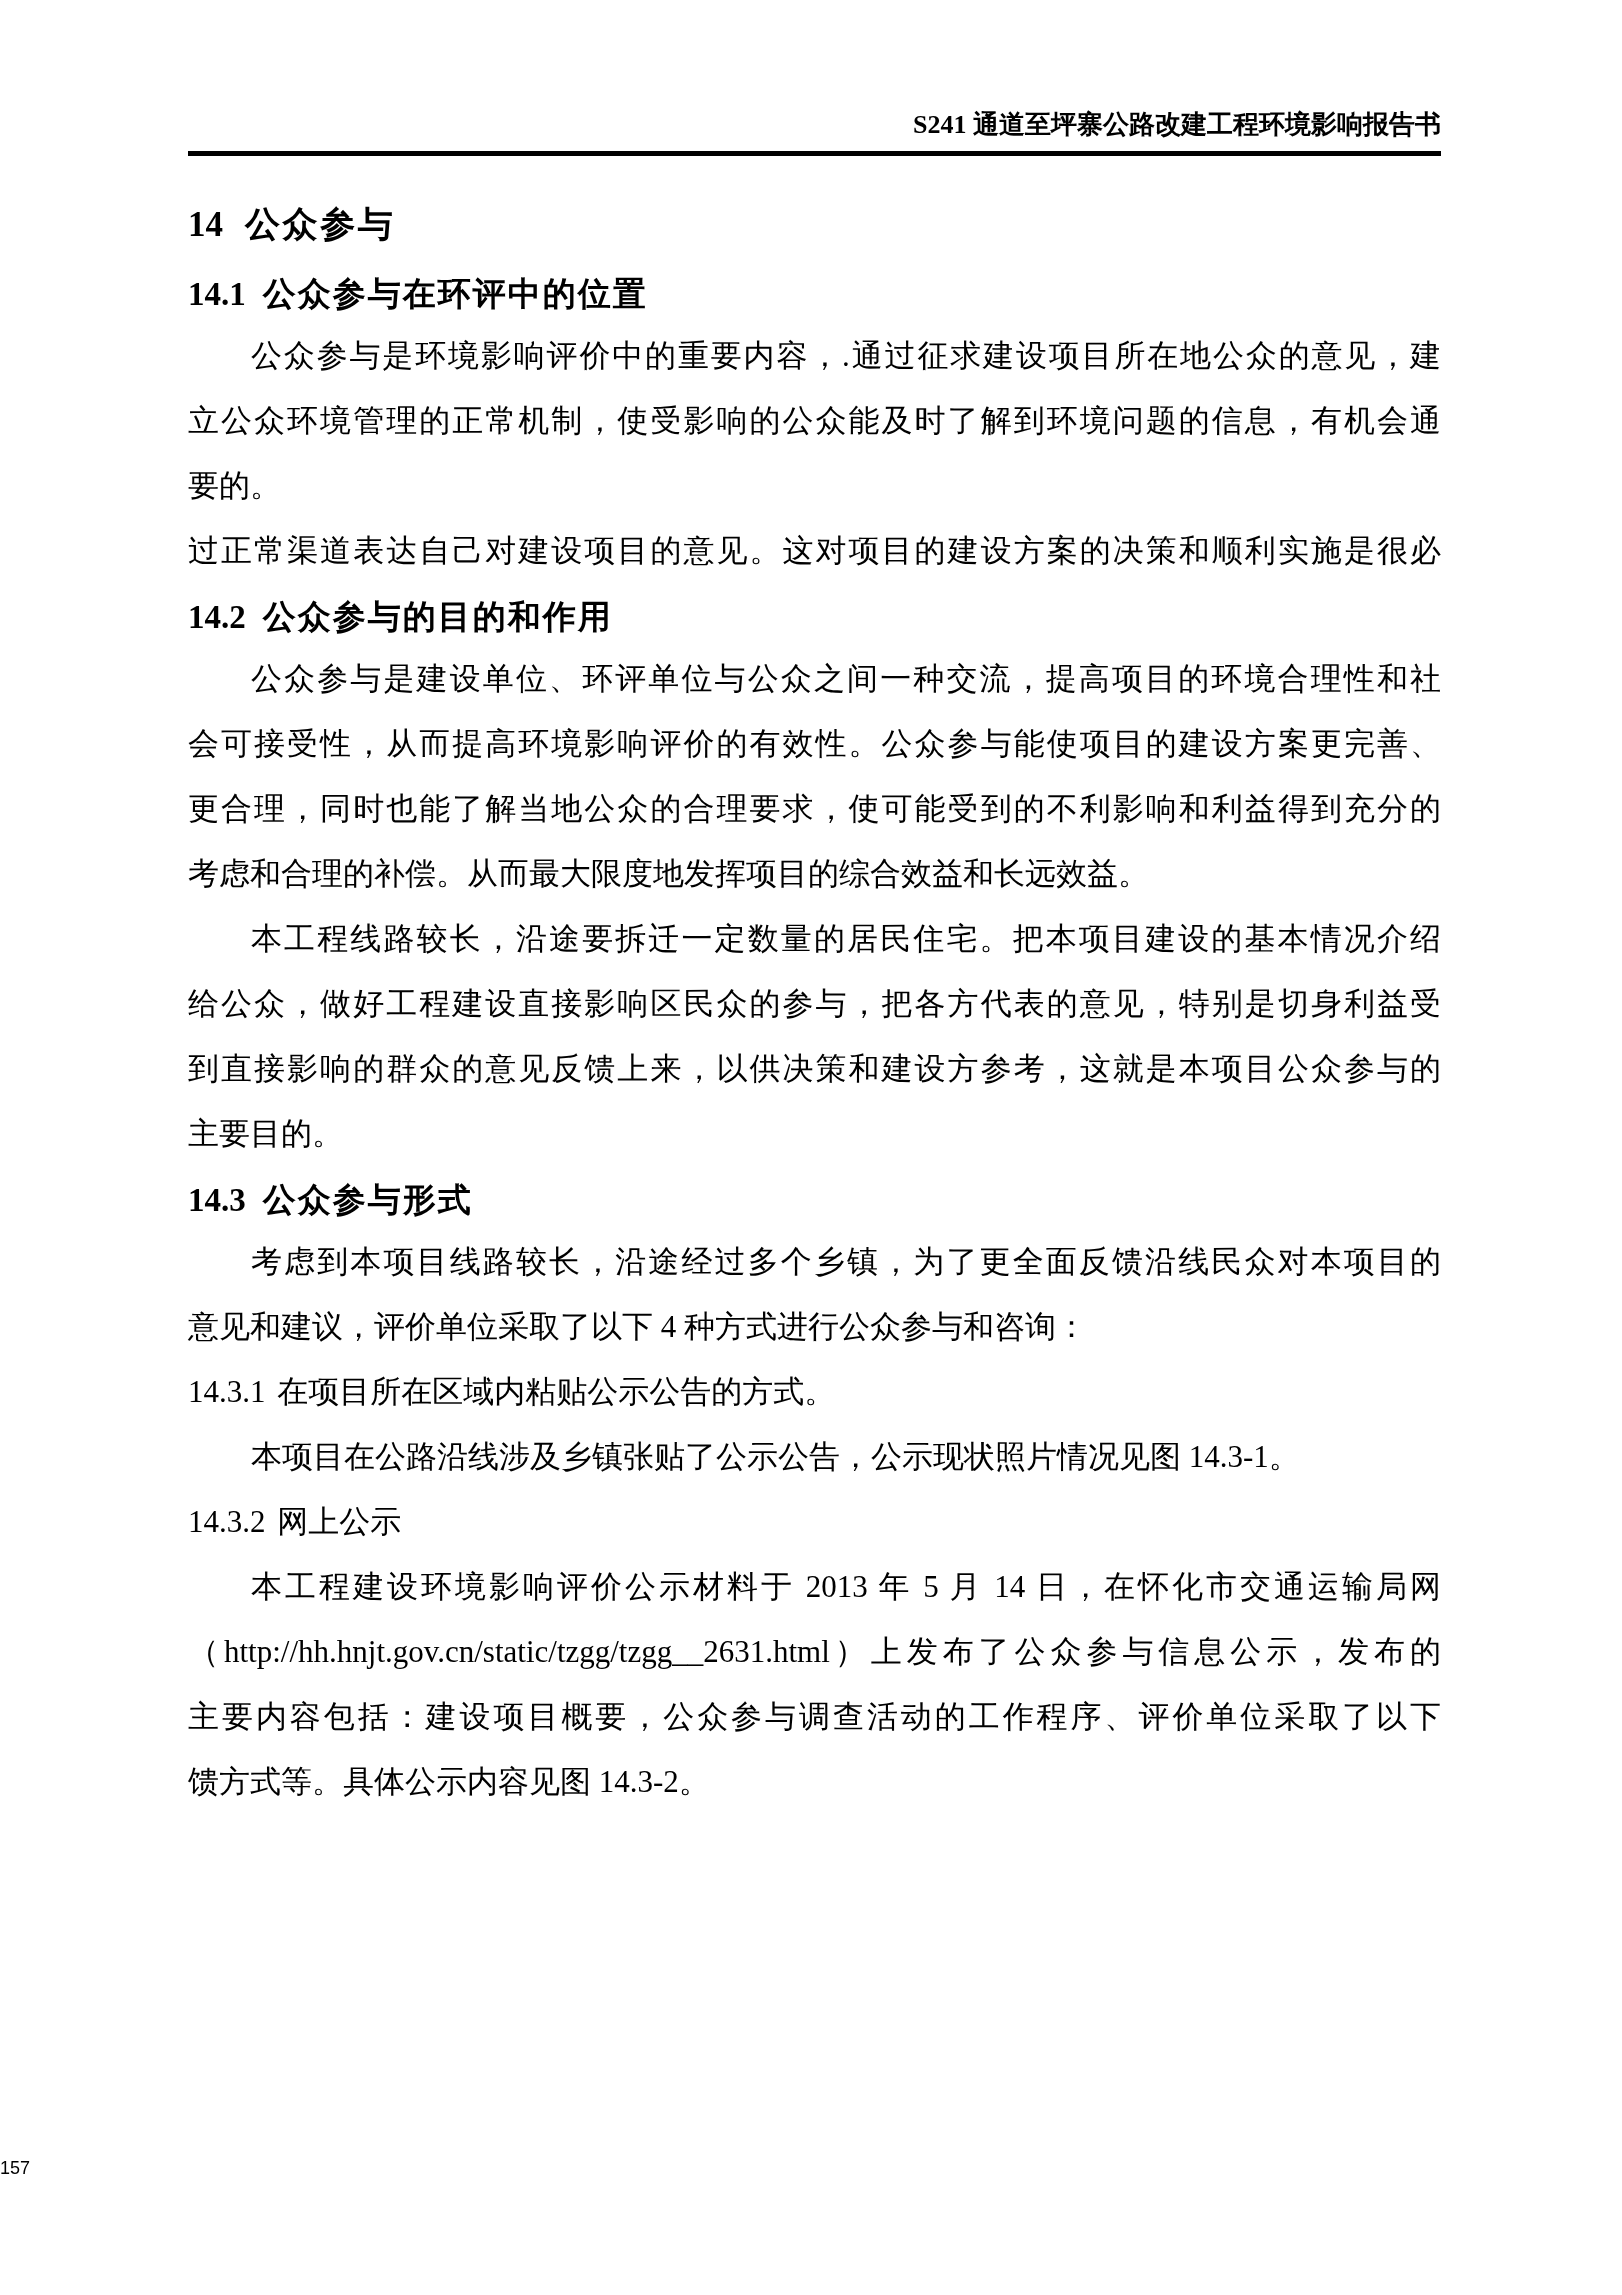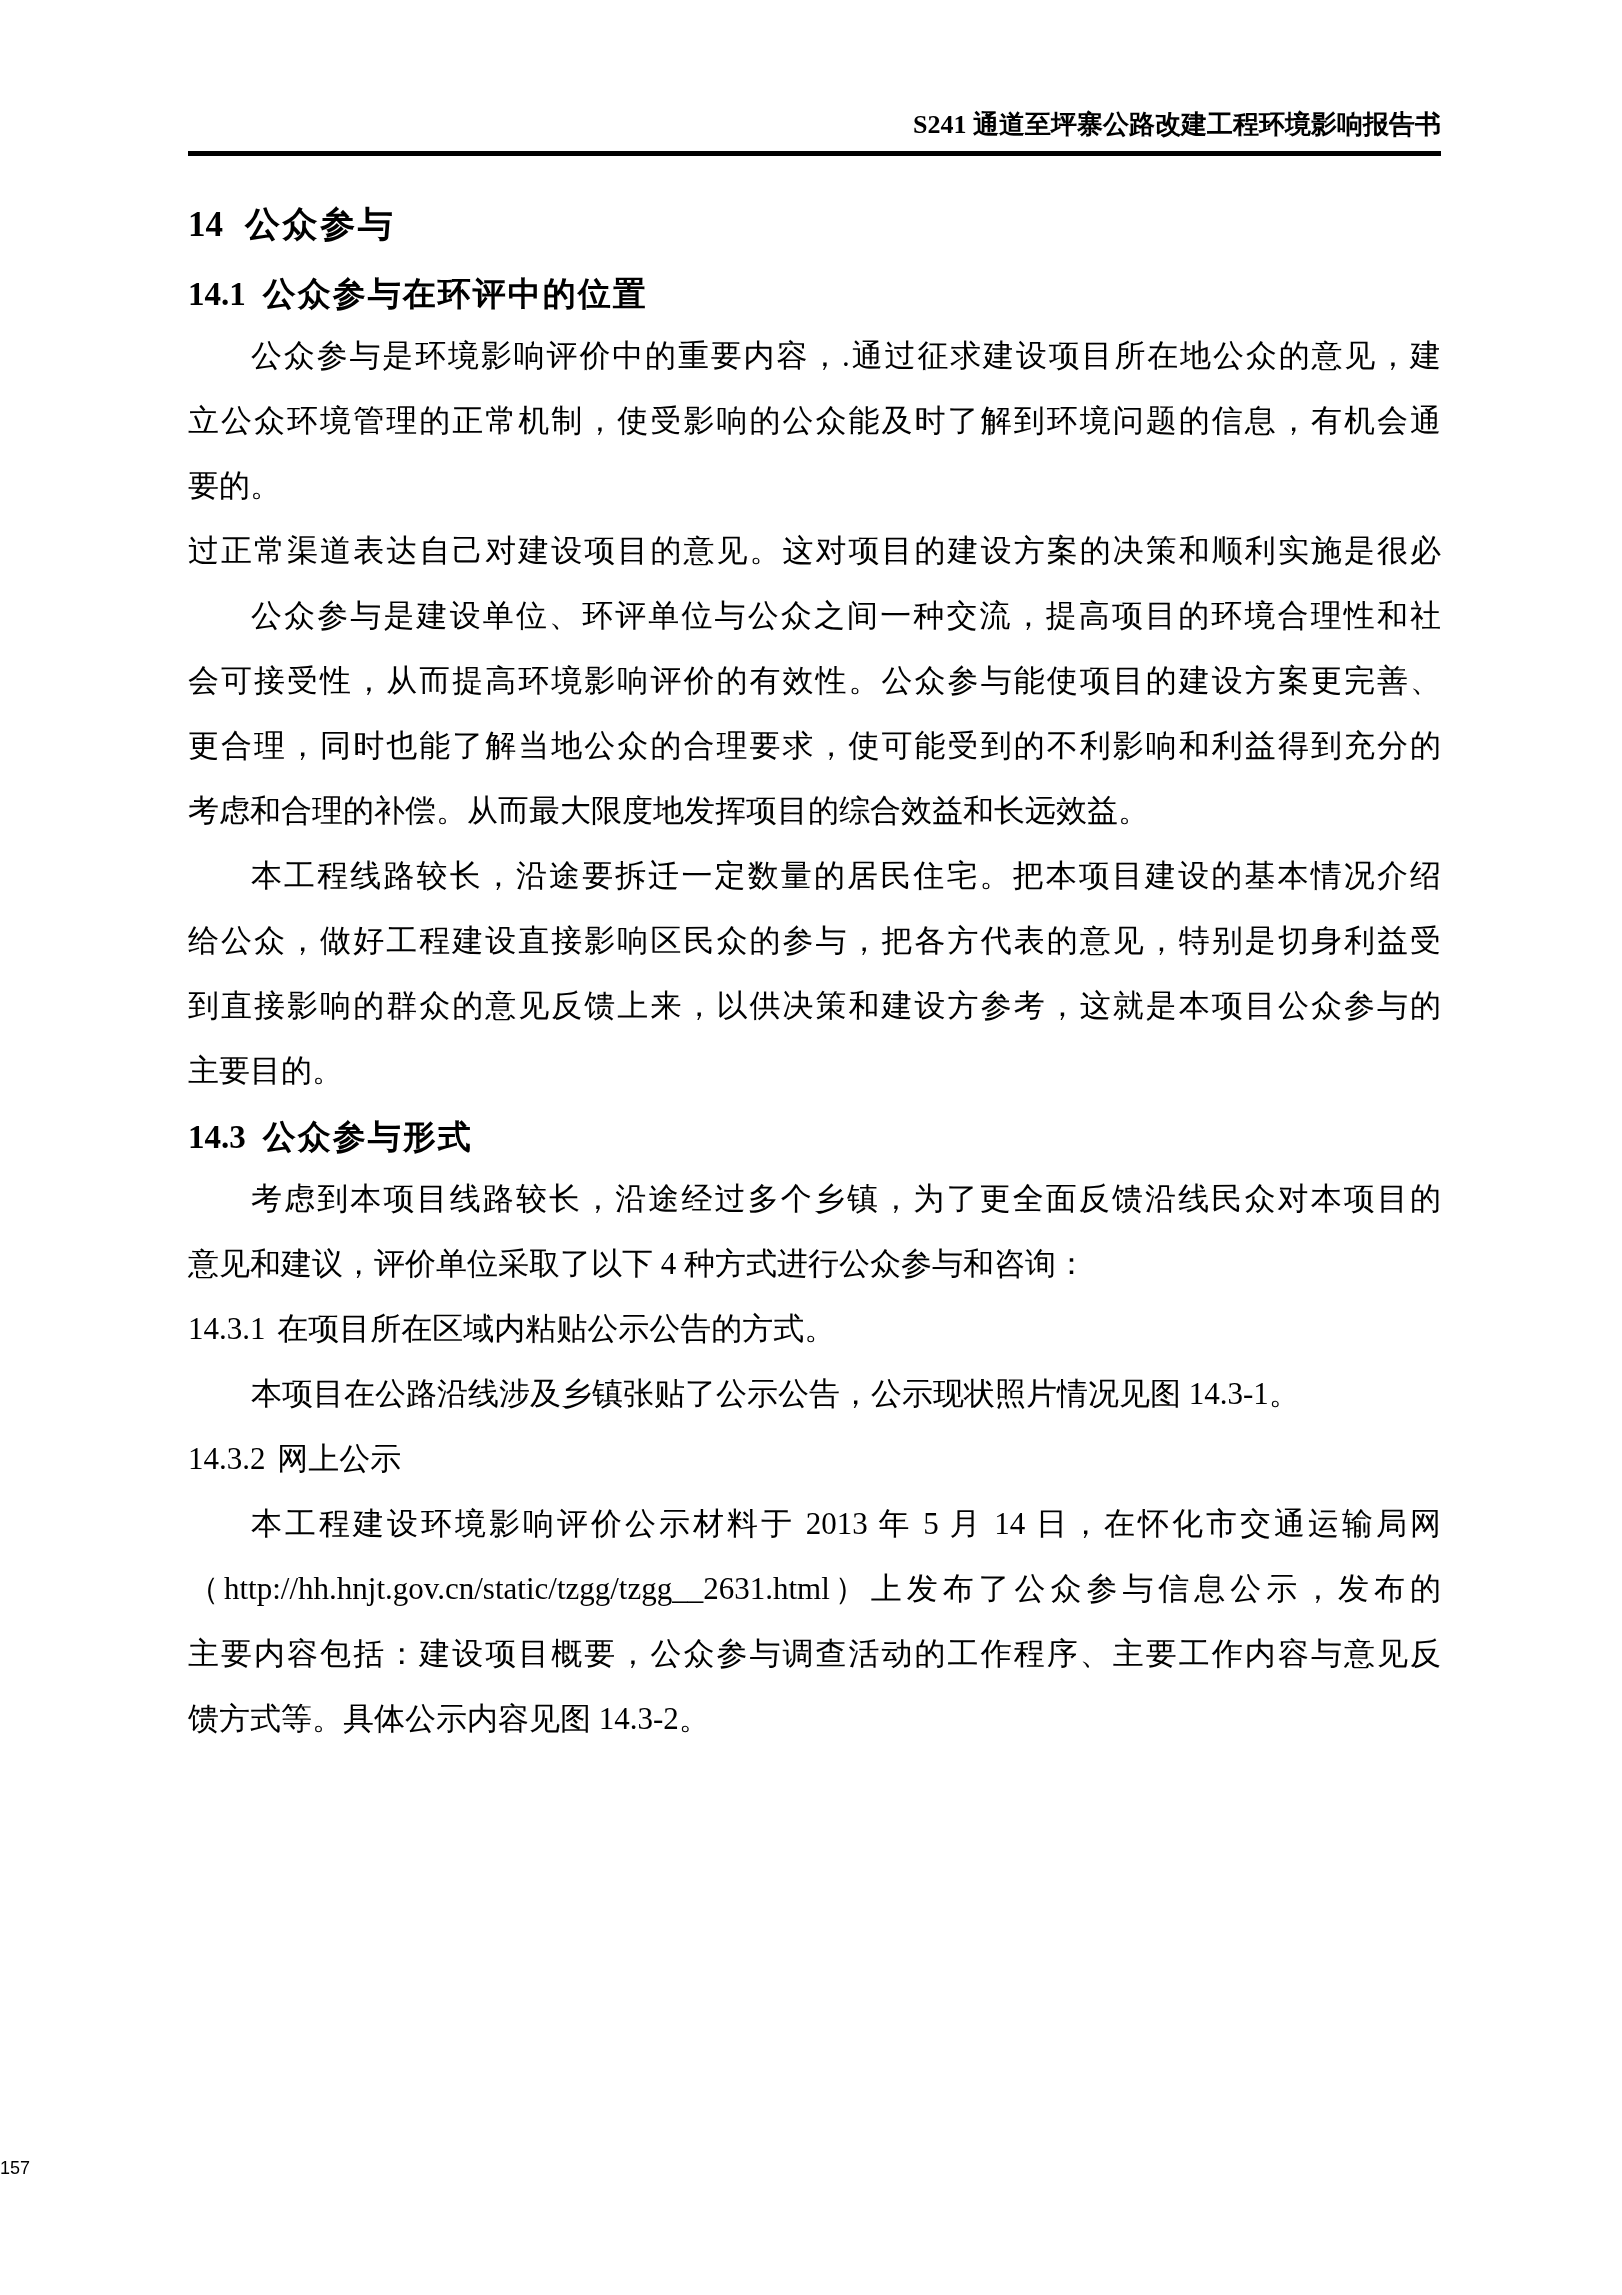--- a/index.html
+++ b/index.html
@@ -101,20 +101,23 @@
       <span class="hnum">14.1</span><span class="htxt">公众参与在环评中的位置</span>
     </div>
 
     <div class="para">
       <div class="ln ind fill">公众参与是环境影响评价中的重要内容，.通过征求建设项目所在地公众的意见，建</div>
       <div class="ln fill">立公众环境管理的正常机制，使受影响的公众能及时了解到环境问题的信息，有机会通</div>
       <div class="ln">要的。</div>
       <div class="ln fill">过正常渠道表达自己对建设项目的意见。这对项目的建设方案的决策和顺利实施是很必</div>
     </div>
 
+    <div class="h2">
+      <span class="hnum">14.2</span><span class="htxt">公众参与的目的和作用</span>
+    </div>
 
     <div class="para">
       <div class="ln ind fill">公众参与是建设单位、环评单位与公众之间一种交流，提高项目的环境合理性和社</div>
       <div class="ln fill">会可接受性，从而提高环境影响评价的有效性。公众参与能使项目的建设方案更完善、</div>
       <div class="ln fill">更合理，同时也能了解当地公众的合理要求，使可能受到的不利影响和利益得到充分的</div>
       <div class="ln">考虑和合理的补偿。从而最大限度地发挥项目的综合效益和长远效益。</div>
     </div>
 
     <div class="para">
       <div class="ln ind fill">本工程线路较长，沿途要拆迁一定数量的居民住宅。把本项目建设的基本情况介绍</div>
@@ -140,21 +143,21 @@
       <div class="ln ind">本项目在公路沿线涉及乡镇张贴了公示公告，公示现状照片情况见图 14.3-1。</div>
     </div>
 
     <div class="h3">
       <span class="h3num">14.3.2</span><span class="h3txt">网上公示</span>
     </div>
 
     <div class="para">
       <div class="ln ind fill">本工程建设环境影响评价公示材料于 2013 年 5 月 14 日，在怀化市交通运输局网</div>
       <div class="ln fill">（http://hh.hnjt.gov.cn/static/tzgg/tzgg__2631.html）上发布了公众参与信息公示，发布的</div>
-      <div class="ln fill">主要内容包括：建设项目概要，公众参与调查活动的工作程序、主要工作内容与意见反</div>
+      <div class="ln fill">主要内容包括：建设项目概要，公众参与调查活动的工作程序、评价单位采取了以下</div>
       <div class="ln">馈方式等。具体公示内容见图 14.3-2。</div>
     </div>
 
   </div>
 
   <div class="page-number">157</div>
 </div>
 
 
 </body></html>

